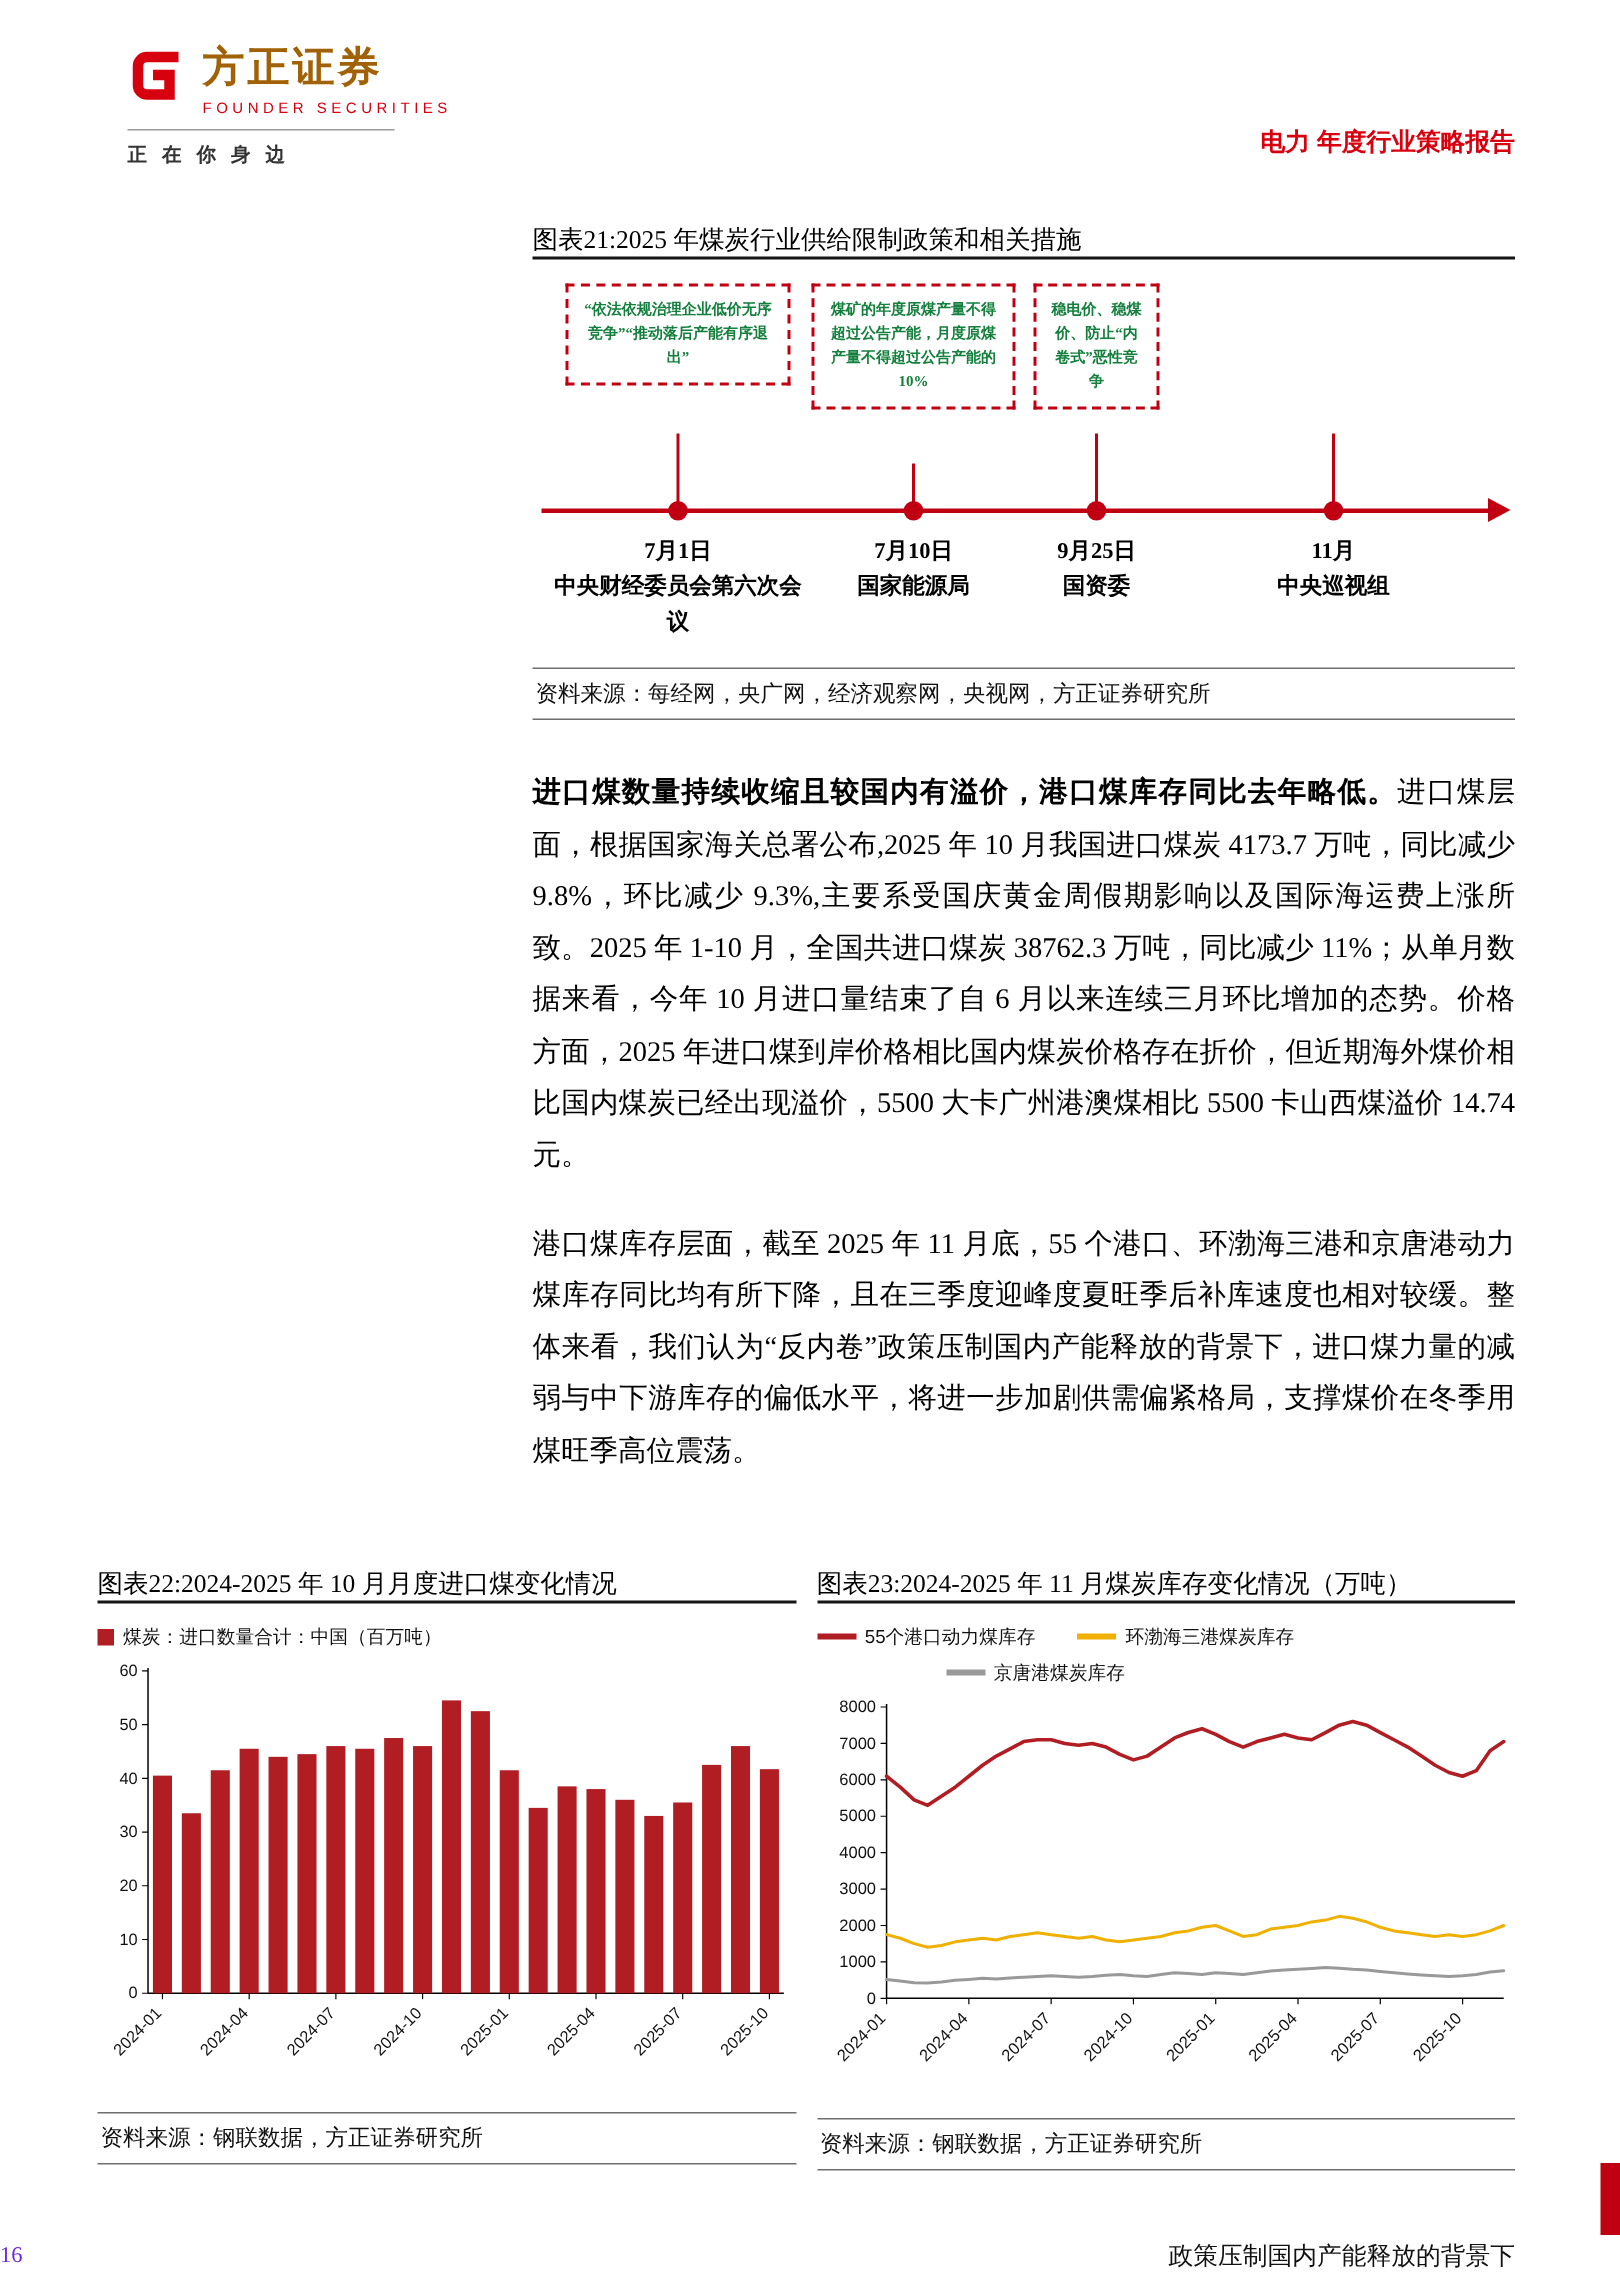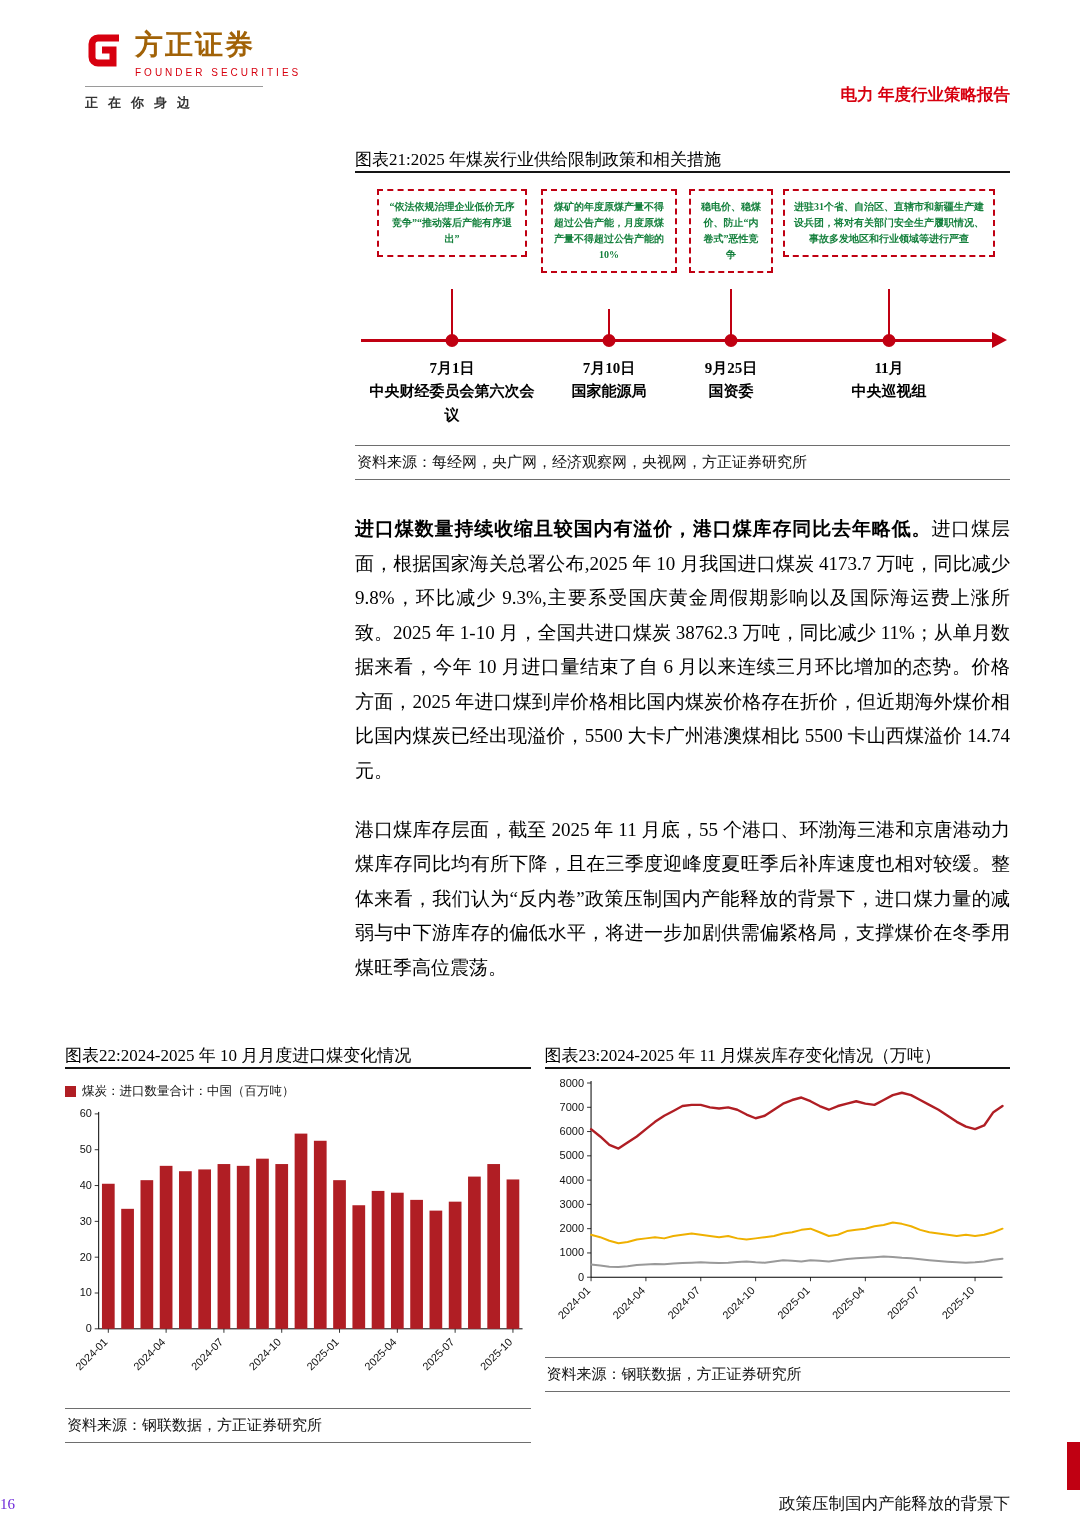--- a/index.html
+++ b/index.html
@@ -82,21 +82,20 @@
     <div class="report-tag">电力 年度行业策略报告</div>
   </div>
 
   <div class="fig21">
     <div class="fig-title">图表21:2025 年煤炭行业供给限制政策和相关措施</div>
 
     <div class="diagram">
       <div class="pbox b1">“依法依规治理企业低价无序竞争”“推动落后产能有序退出”</div>
       <div class="pbox b2">煤矿的年度原煤产量不得超过公告产能，月度原煤产量不得超过公告产能的10%</div>
       <div class="pbox b3">稳电价、稳煤价、防止“内卷式”恶性竞争</div>
-      <div class="pbox b4">进驻31个省、自治区、直辖市和新疆生产建设兵团，将对有关部门安全生产履职情况、事故多发地区和行业领域等进行严查</div>
 
       <div class="tl-conn" style="left:97px;  top:100px; height:50px;"></div>
       <div class="tl-conn" style="left:254px; top:120px; height:30px;"></div>
       <div class="tl-conn" style="left:376px; top:100px; height:50px;"></div>
       <div class="tl-conn" style="left:534px; top:100px; height:50px;"></div>
 
       <div class="tl-line"></div>
       <div class="tl-arrow"></div>
 
       <div class="tl-dot" style="left:97px;"></div>
@@ -198,20 +197,38 @@
             <text x="393.9090909090909" y="241" text-anchor="end" font-size="11" fill="#111" font-family="Liberation Sans, sans-serif" transform="rotate(-45 393.9090909090909 241)">2025-07</text>
             <line x1="452.27272727272725" y1="227" x2="452.27272727272725" y2="231" stroke="#000" stroke-width="0.8"></line>
             <text x="452.27272727272725" y="241" text-anchor="end" font-size="11" fill="#111" font-family="Liberation Sans, sans-serif" transform="rotate(-45 452.27272727272725 241)">2025-10</text>
           </svg>
         </div>
       <div class="src-row">资料来源：钢联数据，方正证券研究所</div>
     </div>
 
     <div class="chart-col">
       <div class="fig-title">图表23:2024-2025 年 11 月煤炭库存变化情况（万吨）</div>
+      <div class="chart-legend">
+        <div class="lrow">
+          <span class="legend-item">
+            <span class="swatch-line" style="background: rgb(176, 30, 36);"></span>
+            <span>55个港口动力煤库存</span>
+          </span>
+          <span class="legend-item">
+            <span class="swatch-line" style="background: rgb(239, 176, 0);"></span>
+            <span>环渤海三港煤炭库存</span>
+          </span>
+        </div>
+        <div class="lrow second">
+          <span class="legend-item">
+            <span class="swatch-line" style="background: rgb(153, 153, 153);"></span>
+            <span>京唐港煤炭库存</span>
+          </span>
+        </div>
+      </div>
       <div class="chart-host">
           <svg viewBox="0 0 465 282">
             <line x1="42" y1="204" x2="46" y2="204" stroke="#000" stroke-width="0.8"></line>
             <text x="39" y="207.5" text-anchor="end" font-size="11" fill="#111" font-family="Liberation Sans, sans-serif">0</text>
             <line x1="42" y1="179.75" x2="46" y2="179.75" stroke="#000" stroke-width="0.8"></line>
             <text x="39" y="183.25" text-anchor="end" font-size="11" fill="#111" font-family="Liberation Sans, sans-serif">1000</text>
             <line x1="42" y1="155.5" x2="46" y2="155.5" stroke="#000" stroke-width="0.8"></line>
             <text x="39" y="159" text-anchor="end" font-size="11" fill="#111" font-family="Liberation Sans, sans-serif">2000</text>
             <line x1="42" y1="131.25" x2="46" y2="131.25" stroke="#000" stroke-width="0.8"></line>
             <text x="39" y="134.75" text-anchor="end" font-size="11" fill="#111" font-family="Liberation Sans, sans-serif">3000</text>

